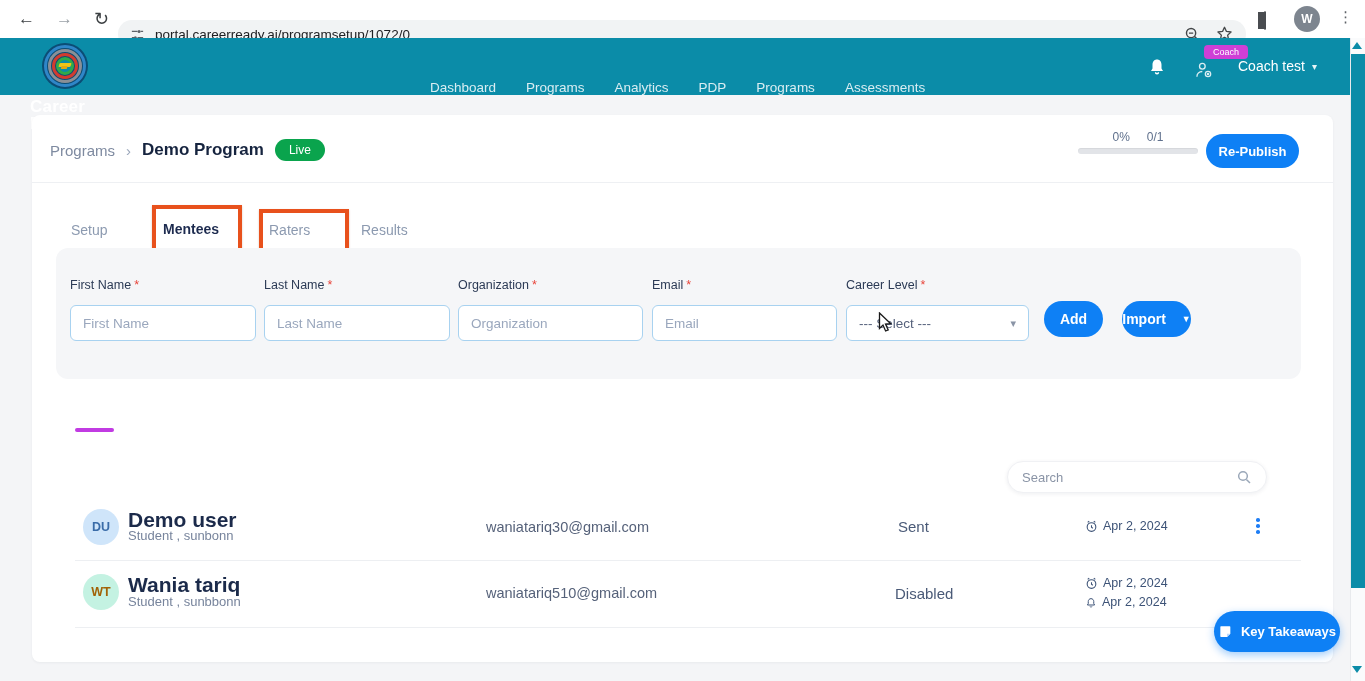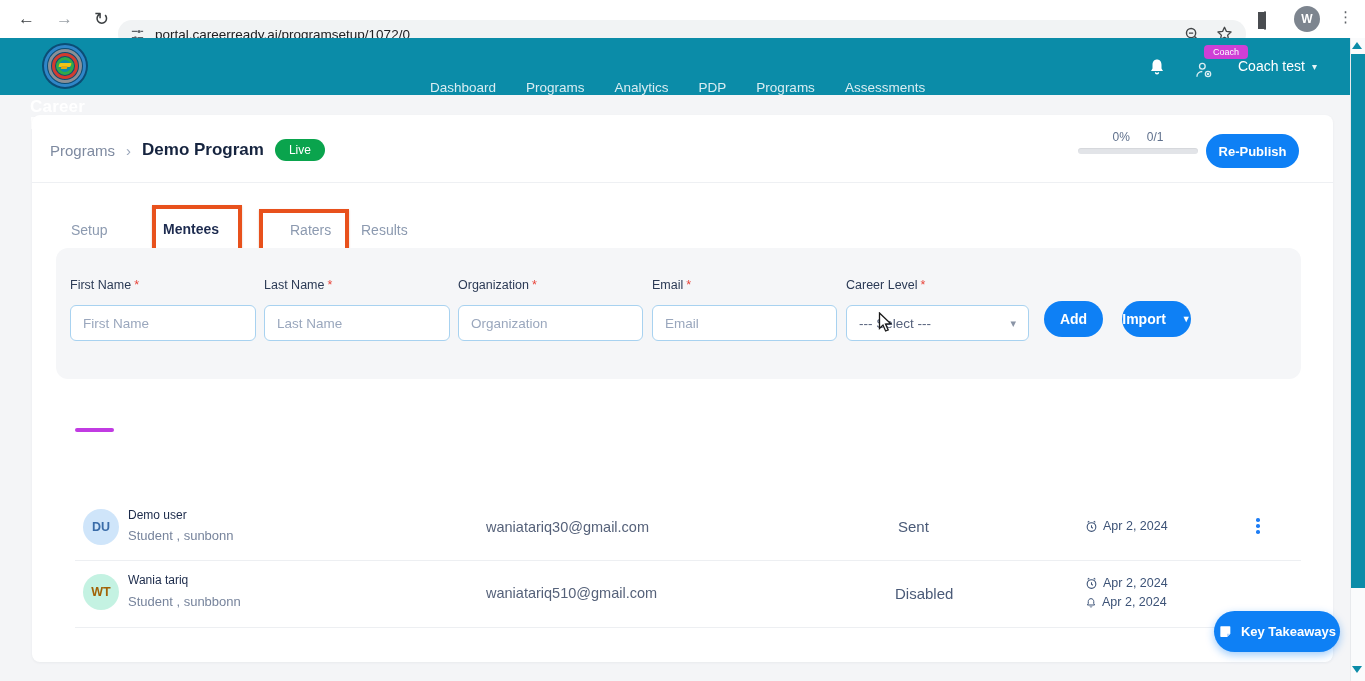--- a/index.html
+++ b/index.html
@@ -102,21 +102,21 @@
     left:975px; top:346px; width:260px; height:32px; background:#fff;
     border:1px solid #f0f1f4; border-radius:16px; box-shadow:0 1px 4px rgba(20,30,60,0.07);
     display:flex; align-items:center; padding:0 14px;
   }
   .search-input { border:none; outline:none; flex:1; font-size:13px; color:#44506b; font-family:"Liberation Sans", sans-serif; background:transparent; }
   .search-input::placeholder { color:#8a94a6; }
 
   .avatar { width:36px; height:36px; border-radius:50%; display:flex; align-items:center; justify-content:center; font-size:12.5px; font-weight:700; }
   .avatar.blue { background:#cfe5fa; color:#3a6ca8; }
   .avatar.green { background:#c4f2e2; color:#a16207; }
-  .row-name { font-size:12px; font-weight:400; color:#1b2a4a; }
+  .row-name { font-size:21px; font-weight:700; color:#1b2a4a; }
   .row-sub { font-size:13px; color:#77849c; }
   .row-email { font-size:14.5px; color:#56627a; }
   .row-status { font-size:15px; color:#4a5a77; }
   .row-date { font-size:12.5px; color:#3d5377; display:flex; align-items:center; gap:5px; }
   .row-divider { height:1px; background:#edeff2; left:43px; width:1226px; }
   .kebab { display:flex; flex-direction:column; gap:2.5px; cursor:pointer; padding:3px; }
   .kebab i { width:3.5px; height:3.5px; border-radius:50%; background:#1f7ef5; }
 
   .key-takeaways { left:1214px; top:611px; width:126px; height:41px; border-radius:21px; gap:7px; font-size:13px; box-shadow:0 3px 8px rgba(14,128,245,0.4); }
 
@@ -217,21 +217,21 @@
     <span>0%</span>
     <span>0/1</span>
   </div>
   <div class="abs progress-track"></div>
   <button class="abs btn-blue republish">Re-Publish</button>
 
   <div class="abs card-divider"></div>
 
   <span class="abs tab" style="left:39px; top:107px;">Setup</span>
   <span class="abs tab active" style="left:131px; top:106px;">Mentees</span>
-  <span class="abs tab" style="left:237px; top:107px;margin-left:21px;">Raters</span>
+  <span class="abs tab" style="left:237px; top:107px;">Raters</span>
   <span class="abs tab" style="left:329px; top:107px;">Results</span>
   <div class="abs hl-box" style="left:120px; top:90px; width:90px; height:48px;"></div>
   <div class="abs hl-box" style="left:227px; top:94px; width:90px; height:48px;"></div>
 
   <div class="abs form-panel">
     <label class="abs f-label" style="left:14px; top:30px;"><span>First Name</span><span class="req">*</span></label>
     <div class="abs" style="left:14px; top:57px; width:186px;"><input class="f-input" placeholder="First Name" style=""></div>
 
     <label class="abs f-label" style="left:208px; top:30px;"><span>Last Name</span><span class="req">*</span></label>
     <div class="abs" style="left:208px; top:57px; width:186px;"><input class="f-input" placeholder="Last Name" style=""></div>
@@ -254,20 +254,27 @@
         <span style="font-size:9px;">▼</span>
     </button>
 
     <svg class="abs" style="left:822px; top:64px;" width="15" height="21" viewBox="0 0 15 21">
       <path d="M1.5 1l11 10.6-5 .5 2.7 5.8-2.6 1.1-2.6-5.9-3.5 3.4z" fill="#fff" stroke="#1a1a1a" stroke-width="1.3"></path>
     </svg>
   </div>
 
   <div class="abs filter-underline"></div>
 
+  <div class="abs search-box">
+    <input class="search-input" placeholder="Search" style="">
+    <svg width="16" height="16" viewBox="0 0 24 24">
+      <circle cx="10.5" cy="10.5" r="6.5" fill="none" stroke="#9aa7b8" stroke-width="2.2"></circle>
+      <path d="M15.6 15.6L21 21" stroke="#9aa7b8" stroke-width="2.2"></path>
+    </svg>
+  </div>
 
   <div>
     <div class="abs avatar blue" style="left:51px; top:394px;">DU</div>
     <div class="abs row-name" style="left:96px; top:393px;">Demo user</div>
     <div class="abs row-sub" style="left:96px; top:413px;">Student , sunbonn</div>
     <div class="abs row-email" style="left:454px; top:404px;">waniatariq30@gmail.com</div>
     <div class="abs row-status" style="left:866px; top:403px;">Sent</div>
     <div class="abs row-date" style="left:1053px; top:404px;">
       <svg width="13" height="13" viewBox="0 0 24 24">
         <g fill="none" stroke="#3d5377" stroke-width="2">

